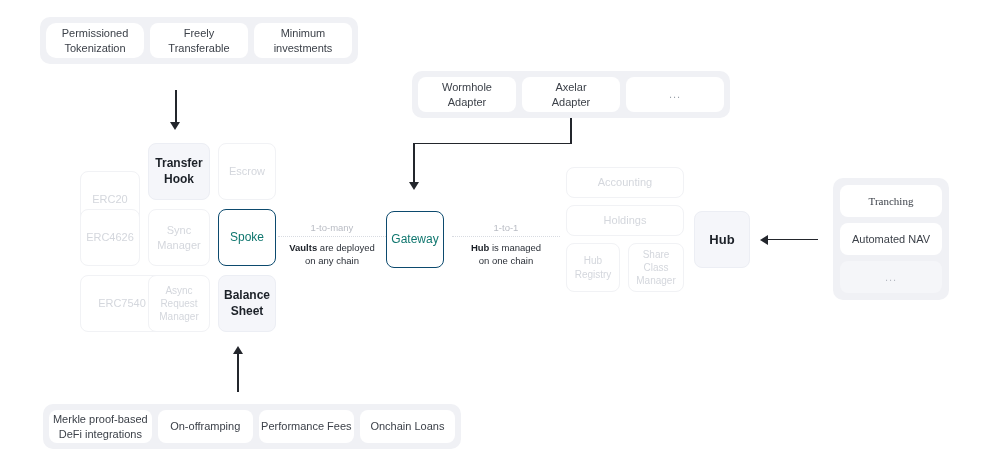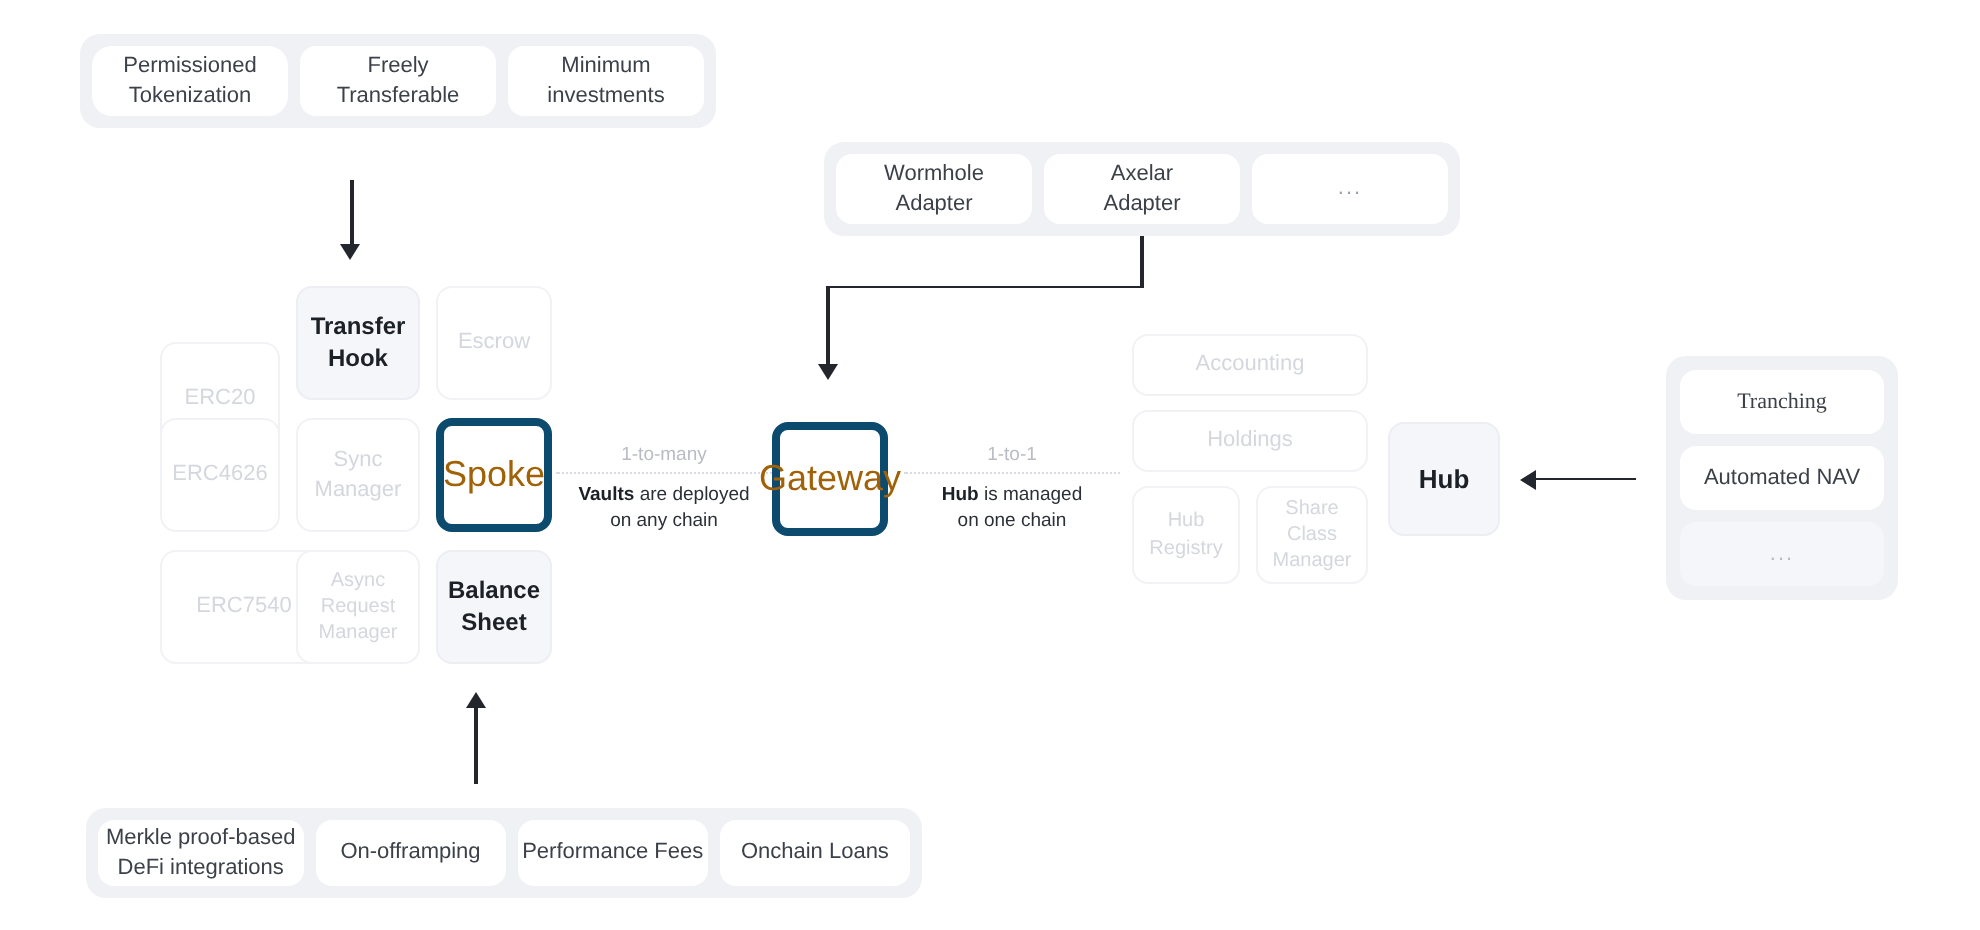--- a/index.html
+++ b/index.html
@@ -48,23 +48,23 @@
     background: #ffffff;
   }
   .card.highlight {
     background: #f5f6fa;
     border: 1px solid #eceef4;
     color: #1c2128;
     font-weight: bold;
     font-size: 12px;
   }
   .card.big-muted {
-    color: #a16207;
-    font-size: 18px;
-    border: 4px solid #0c4a6e;
+    color: #0f766e;
+    font-size: 12px;
+    border: 1px solid #0c4a6e;
   }
 
   
   .conn { position: absolute; text-align: center; }
   .conn .cap {
     font-size: 9.5px;
     color: #b9bcc4;
     line-height: 1.2;
     margin-bottom: 3px;
   }

